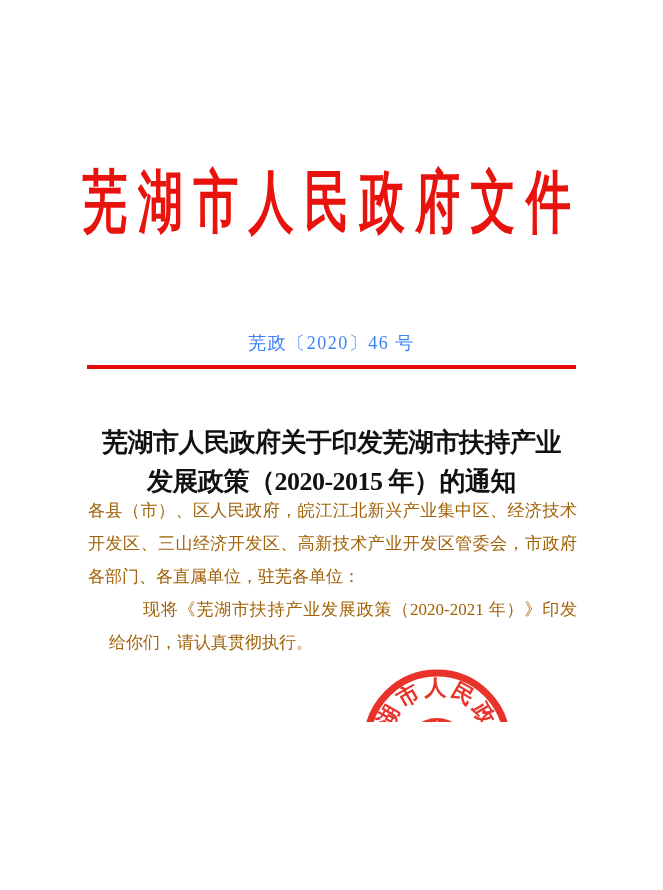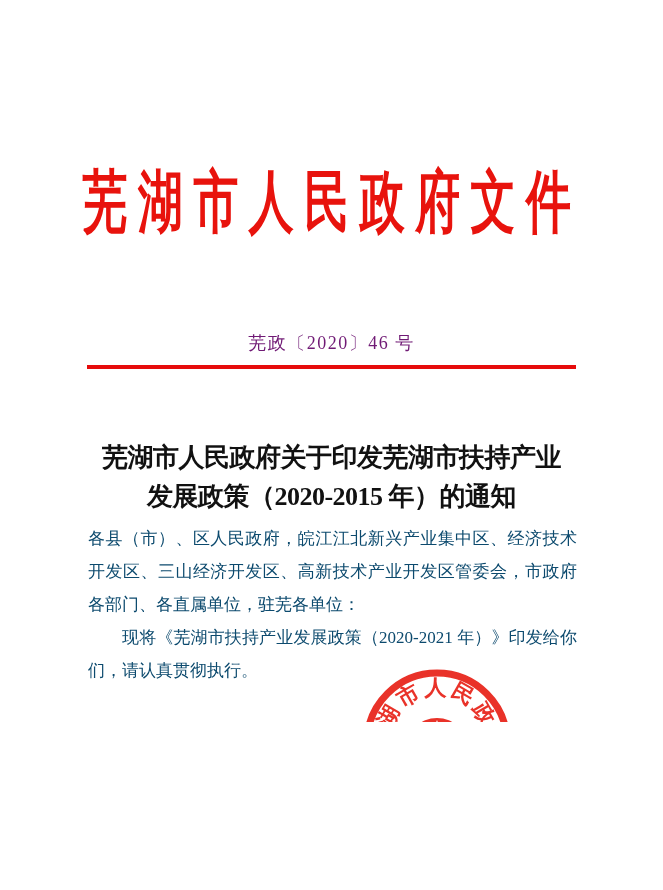--- a/index.html
+++ b/index.html
@@ -30,54 +30,54 @@
     text-align: center;
   }
   .doc-number {
     position: absolute;
     top: 331px;
     left: 0;
     width: 100%;
     text-align: center;
     font-size: 18px;
     letter-spacing: 1.5px;
-    color: #701a75;
+    color: #3b82f6;
   }
   .red-rule {
     position: absolute;
     top: 365px;
     left: 87px;
     width: 489px;
     height: 4px;
     background: #e60b0b;
   }
   .doc-title {
     position: absolute;
-    top: 438px;
+    top: 423px;
     left: 0;
     width: 100%;
     text-align: center;
     font-size: 26px;
     line-height: 39px;
     font-weight: bold;
     letter-spacing: -0.5px;
     color: #111111;
   }
   .body-text {
     position: absolute;
-    top: 522px;
+    top: 494px;
     left: 88px;
     width: 489px;
     font-size: 17px;
     line-height: 33px;
     text-align: justify;
-    color: #0c4a6e;
+    color: #a16207;
   }
   .body-text p { margin: 0; }
-  .body-text p.indent { text-indent: 2em; }
+  .body-text p.indent { text-indent: 2em; margin-left: 21px; }
   .issue-date {
     position: absolute;
     top: 764px;
     left: 357px;
     font-size: 17px;
     letter-spacing: 0.5px;
     color: #1c1c1c;
     z-index: 2;
   }
   .seal {

